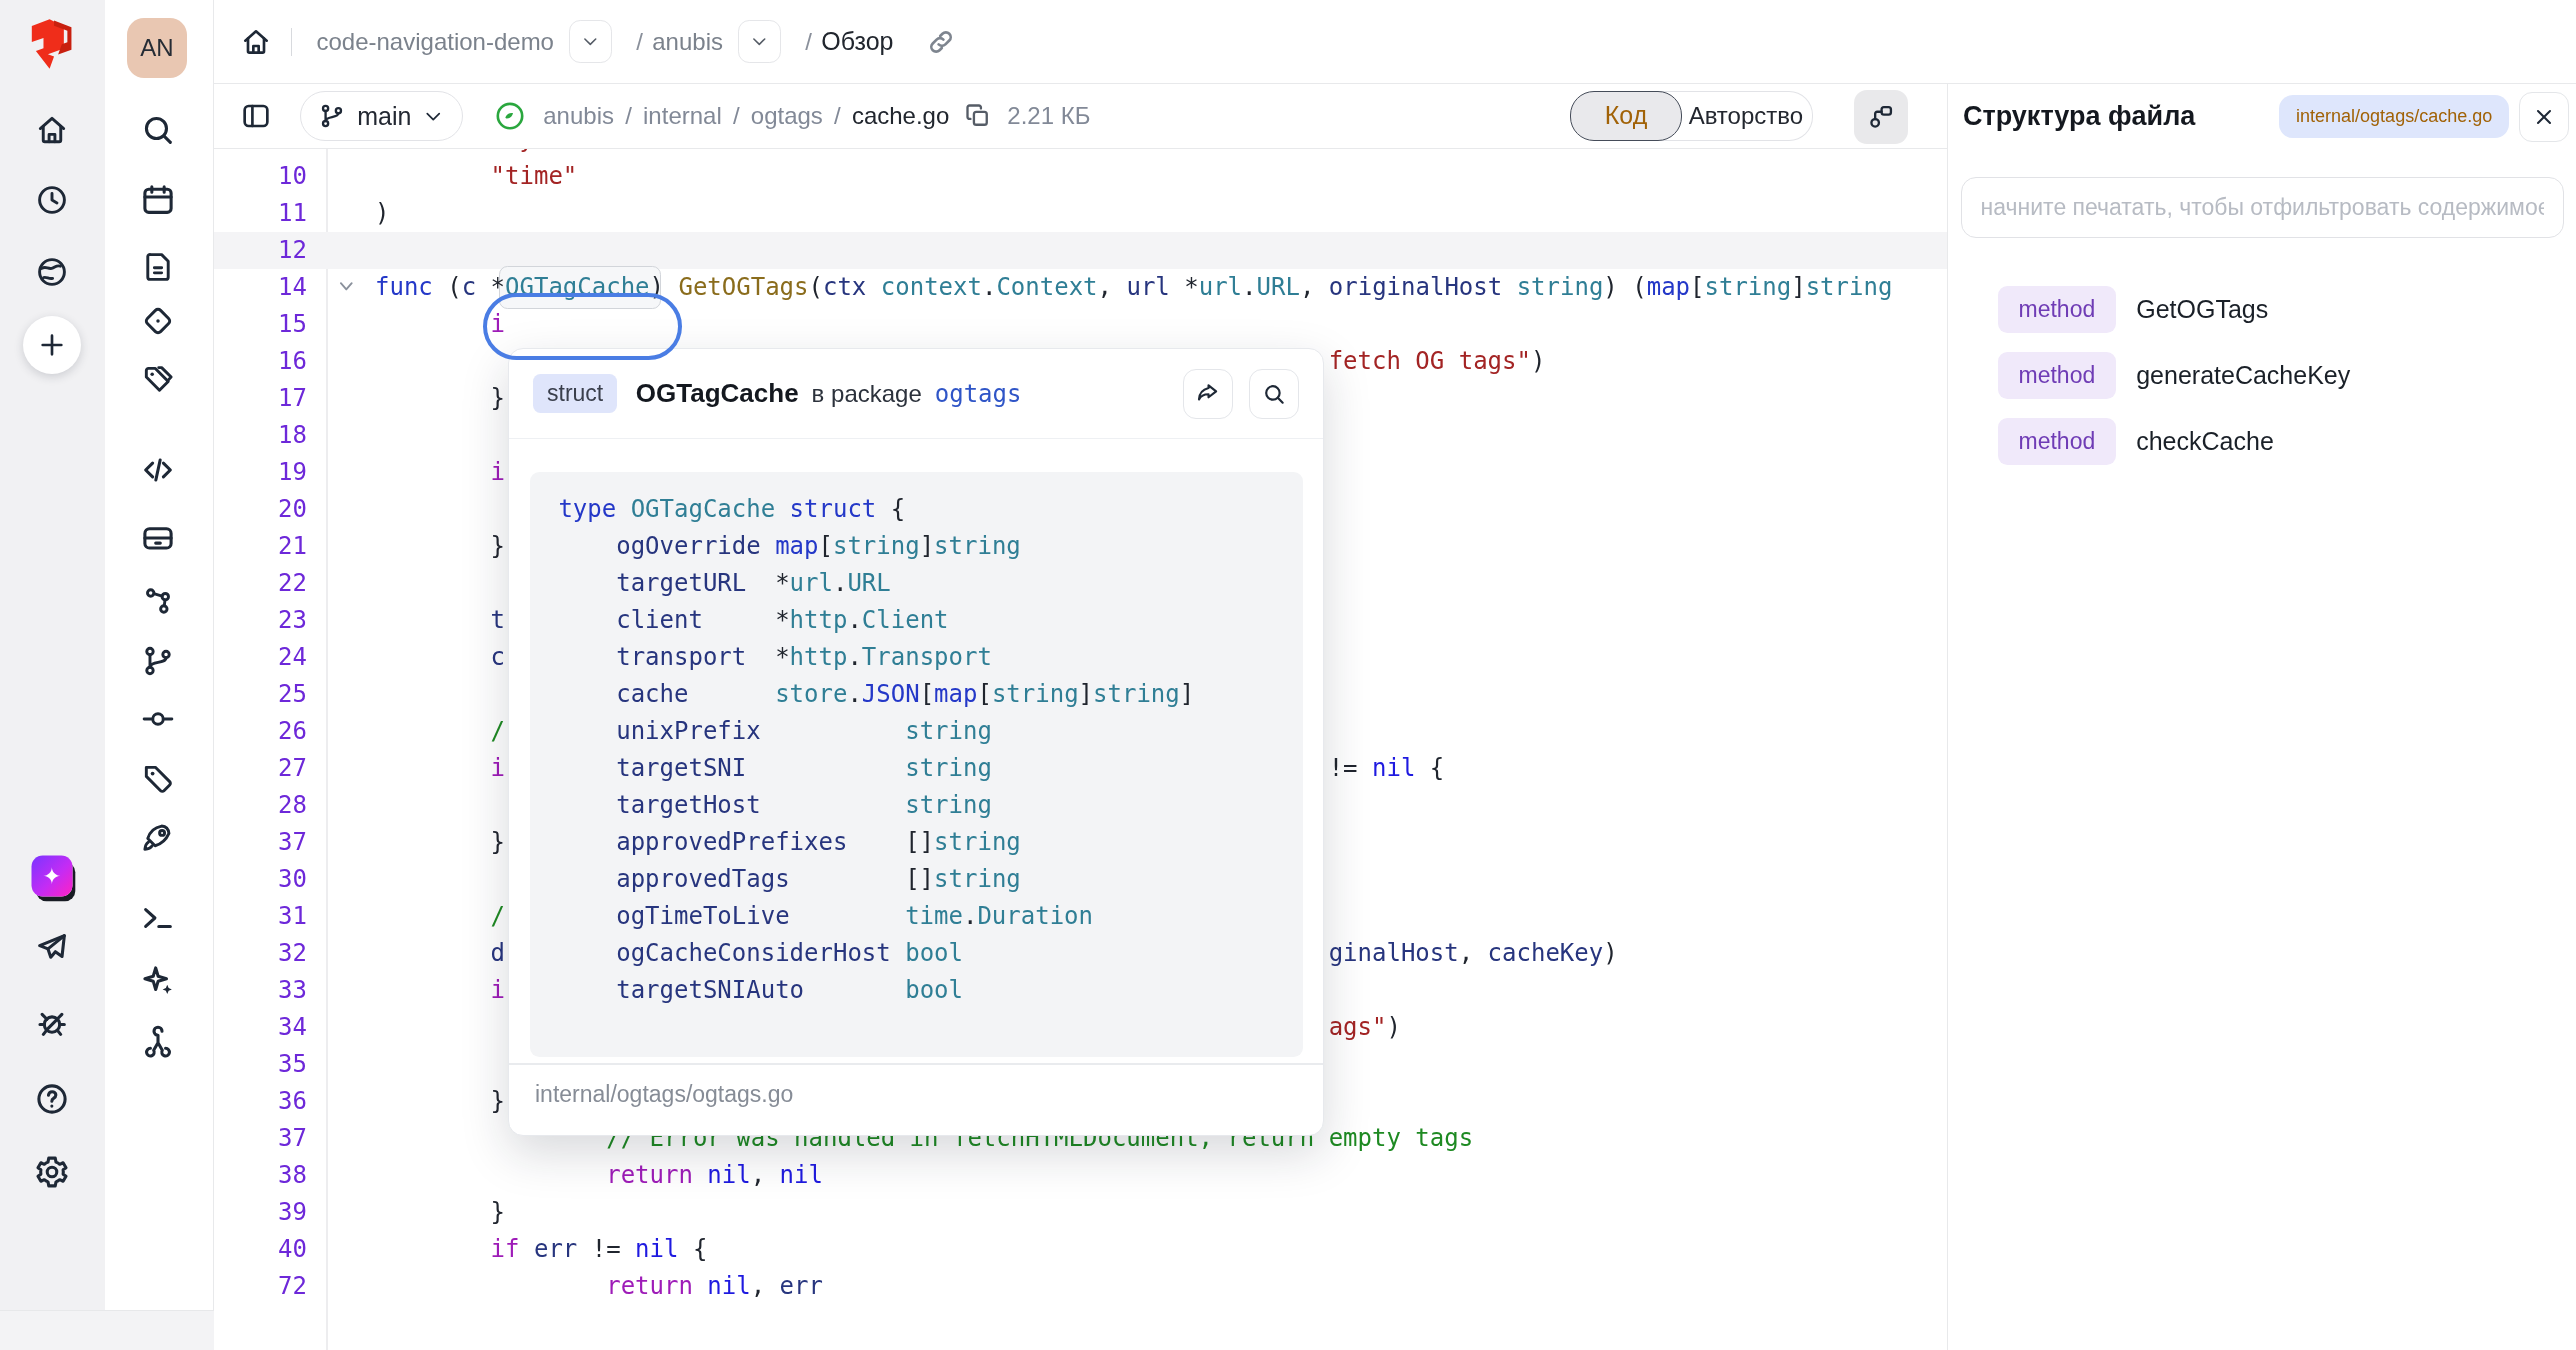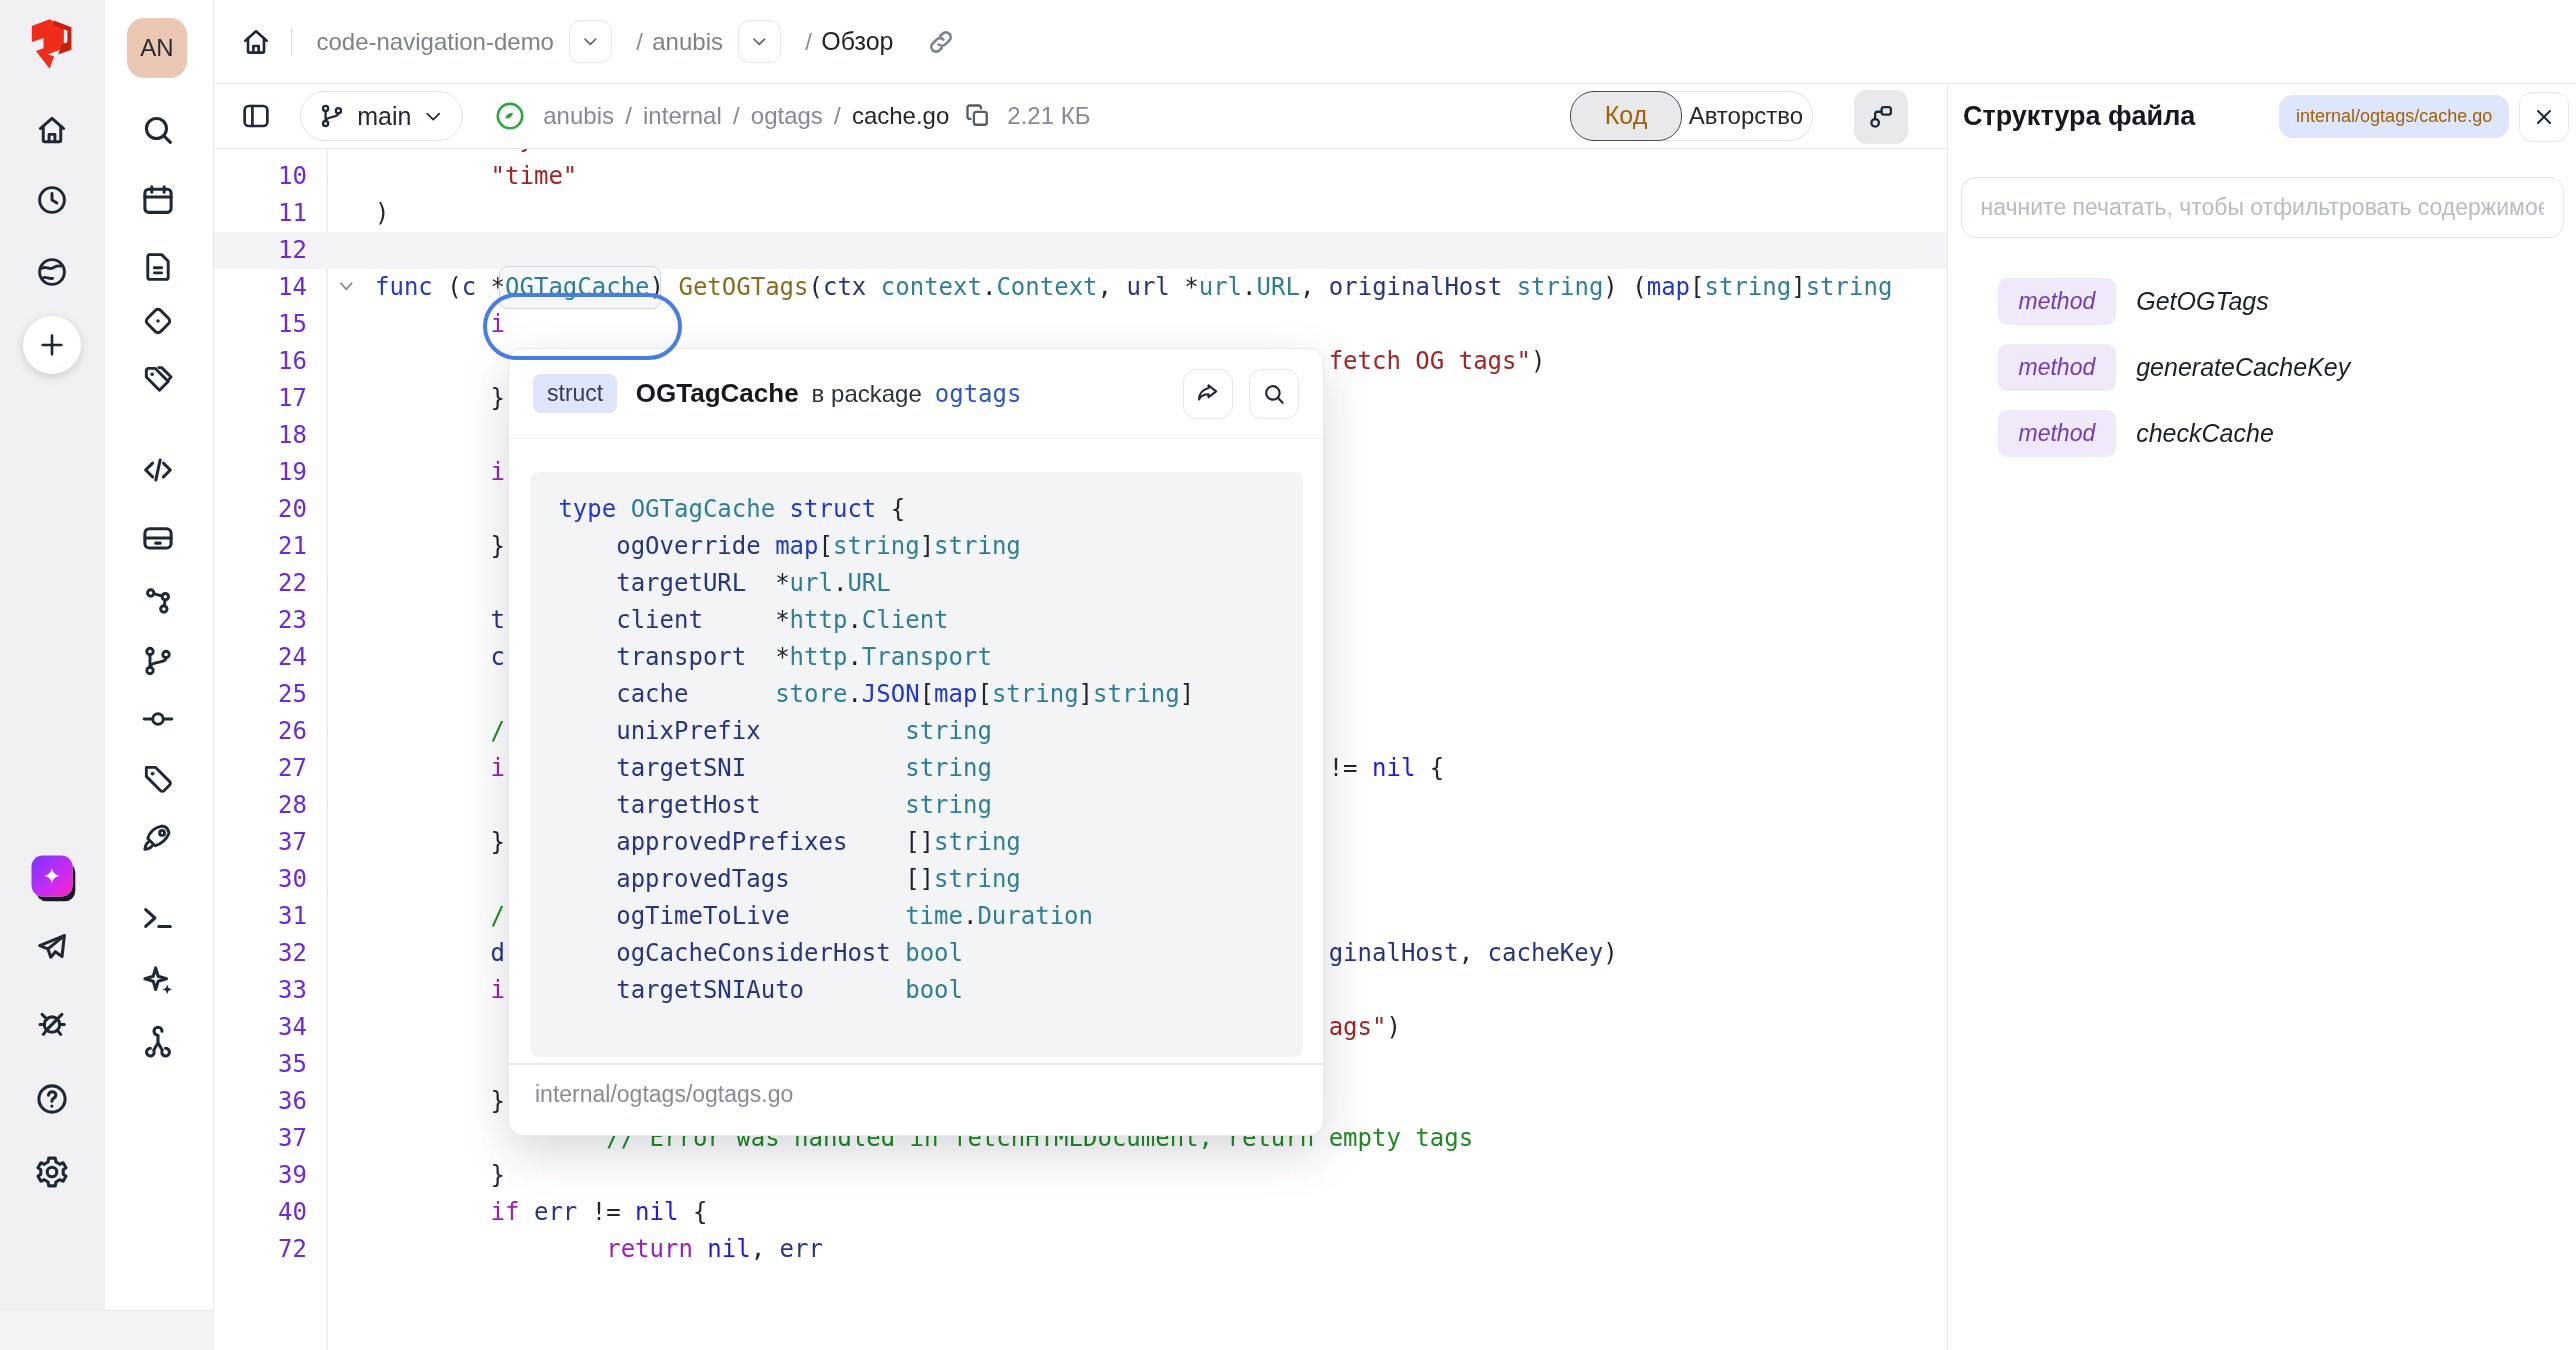--- a/index.html
+++ b/index.html
@@ -99,21 +99,21 @@
   .panel-hd { height:65px; display:flex; align-items:center; padding:0 7.5px 0 15px; }
   .panel-title { font-size:27px; font-weight:700; color:#14181f; }
   .filebadge { margin-left:auto; height:43px; line-height:43px; background:#dee6fc; color:#a16207; border-radius:14px;
                padding:0 17px; font-size:18px; }
   .closebtn { margin-left:9.3px; width:50px; height:50px; border:1.9px solid #e4e6e9; border-radius:13px; background:#fff;
               display:flex; align-items:center; justify-content:center; }
   .psearch { position:absolute; left:13px; top:93px; width:603px; height:61px; }
   .psearch input { width:100%; height:100%; border:1.9px solid #e1e2e6; border-radius:15px; font-size:23px; padding:0 18.6px;
                    font-family:"Liberation Sans",sans-serif; color:#20252e; outline:none; }
   .psearch input::placeholder { color:#b7bbc3; }
-  .pitems { position:absolute; left:0; top:184px; width:629px;font-style:italic; }
+  .pitems { position:absolute; left:0; top:192px; width:629px; }
   .pitem { height:66px; display:flex; align-items:center; padding-left:50px; cursor:pointer; }
   .kindbadge { height:47px; line-height:47px; padding:0 20.5px; background:#f0e9fa; color:#6f3cb5; border-radius:9.3px; font-size:23px; }
   .pitem .nm { margin-left:20.5px; font-size:25px; color:#1a2028; }
 </style>
 </head>
 <body>
 
 <div class="railA">
   <div class="logo">
     <svg width="50" height="54" viewBox="0 0 27 29">
@@ -392,20 +392,21 @@
       <div class="crow"><span class="lnum">28</span><span class="lcode"></span></div>
       <div class="crow"><span class="lnum">37</span><span class="lcode"><span>        </span><span class="t-pl">}</span></span></div>
       <div class="crow"><span class="lnum">30</span><span class="lcode"></span></div>
       <div class="crow"><span class="lnum">31</span><span class="lcode"><span>        </span><span class="t-com">/</span></span></div>
       <div class="crow"><span class="lnum">32</span><span class="lcode"><span>        </span><span class="t-id">d</span><span>                                                         </span><span class="t-id">ginalHost</span><span class="t-pl">, </span><span class="t-id">cacheKey</span><span class="t-pl">)</span></span></div>
       <div class="crow"><span class="lnum">33</span><span class="lcode"><span>        </span><span class="t-ctl">i</span></span></div>
       <div class="crow"><span class="lnum">34</span><span class="lcode"><span>                                                                  </span><span class="t-str">ags"</span><span class="t-pl">)</span></span></div>
       <div class="crow"><span class="lnum">35</span><span class="lcode"></span></div>
       <div class="crow"><span class="lnum">36</span><span class="lcode"><span>        </span><span class="t-pl">} </span><span class="t-ctl">else</span><span class="t-pl"> </span><span class="t-ctl">if</span><span class="t-pl"> </span><span class="t-id">errors</span><span class="t-pl">.</span><span class="t-fn">Is</span><span class="t-pl">(</span><span class="t-id">err</span><span class="t-pl">, </span><span class="t-id">ErrOgHandled</span><span class="t-pl">) {</span></span></div>
       <div class="crow"><span class="lnum">37</span><span class="lcode"><span>                </span><span class="t-com">// Error was handled in fetchHTMLDocument, return empty tags</span></span></div>
+      <div class="crow"><span class="lnum">38</span><span class="lcode"><span>                </span><span class="t-ctl">return</span><span class="t-pl"> </span><span class="t-lit">nil</span><span class="t-pl">, </span><span class="t-lit">nil</span></span></div>
       <div class="crow"><span class="lnum">39</span><span class="lcode"><span>        </span><span class="t-pl">}</span></span></div>
       <div class="crow"><span class="lnum">40</span><span class="lcode"><span>        </span><span class="t-ctl">if</span><span class="t-pl"> </span><span class="t-id">err</span><span class="t-pl"> != </span><span class="t-lit">nil</span><span class="t-pl"> {</span></span></div>
       <div class="crow"><span class="lnum">72</span><span class="lcode"><span>                </span><span class="t-ctl">return</span><span class="t-pl"> </span><span class="t-lit">nil</span><span class="t-pl">, </span><span class="t-id">err</span></span></div>
     </div>
 </div>
 
 <div class="popup">
   <div class="popup-hd">
     <span class="pbadge">struct</span>
     <span class="pname">OGTagCache</span>

